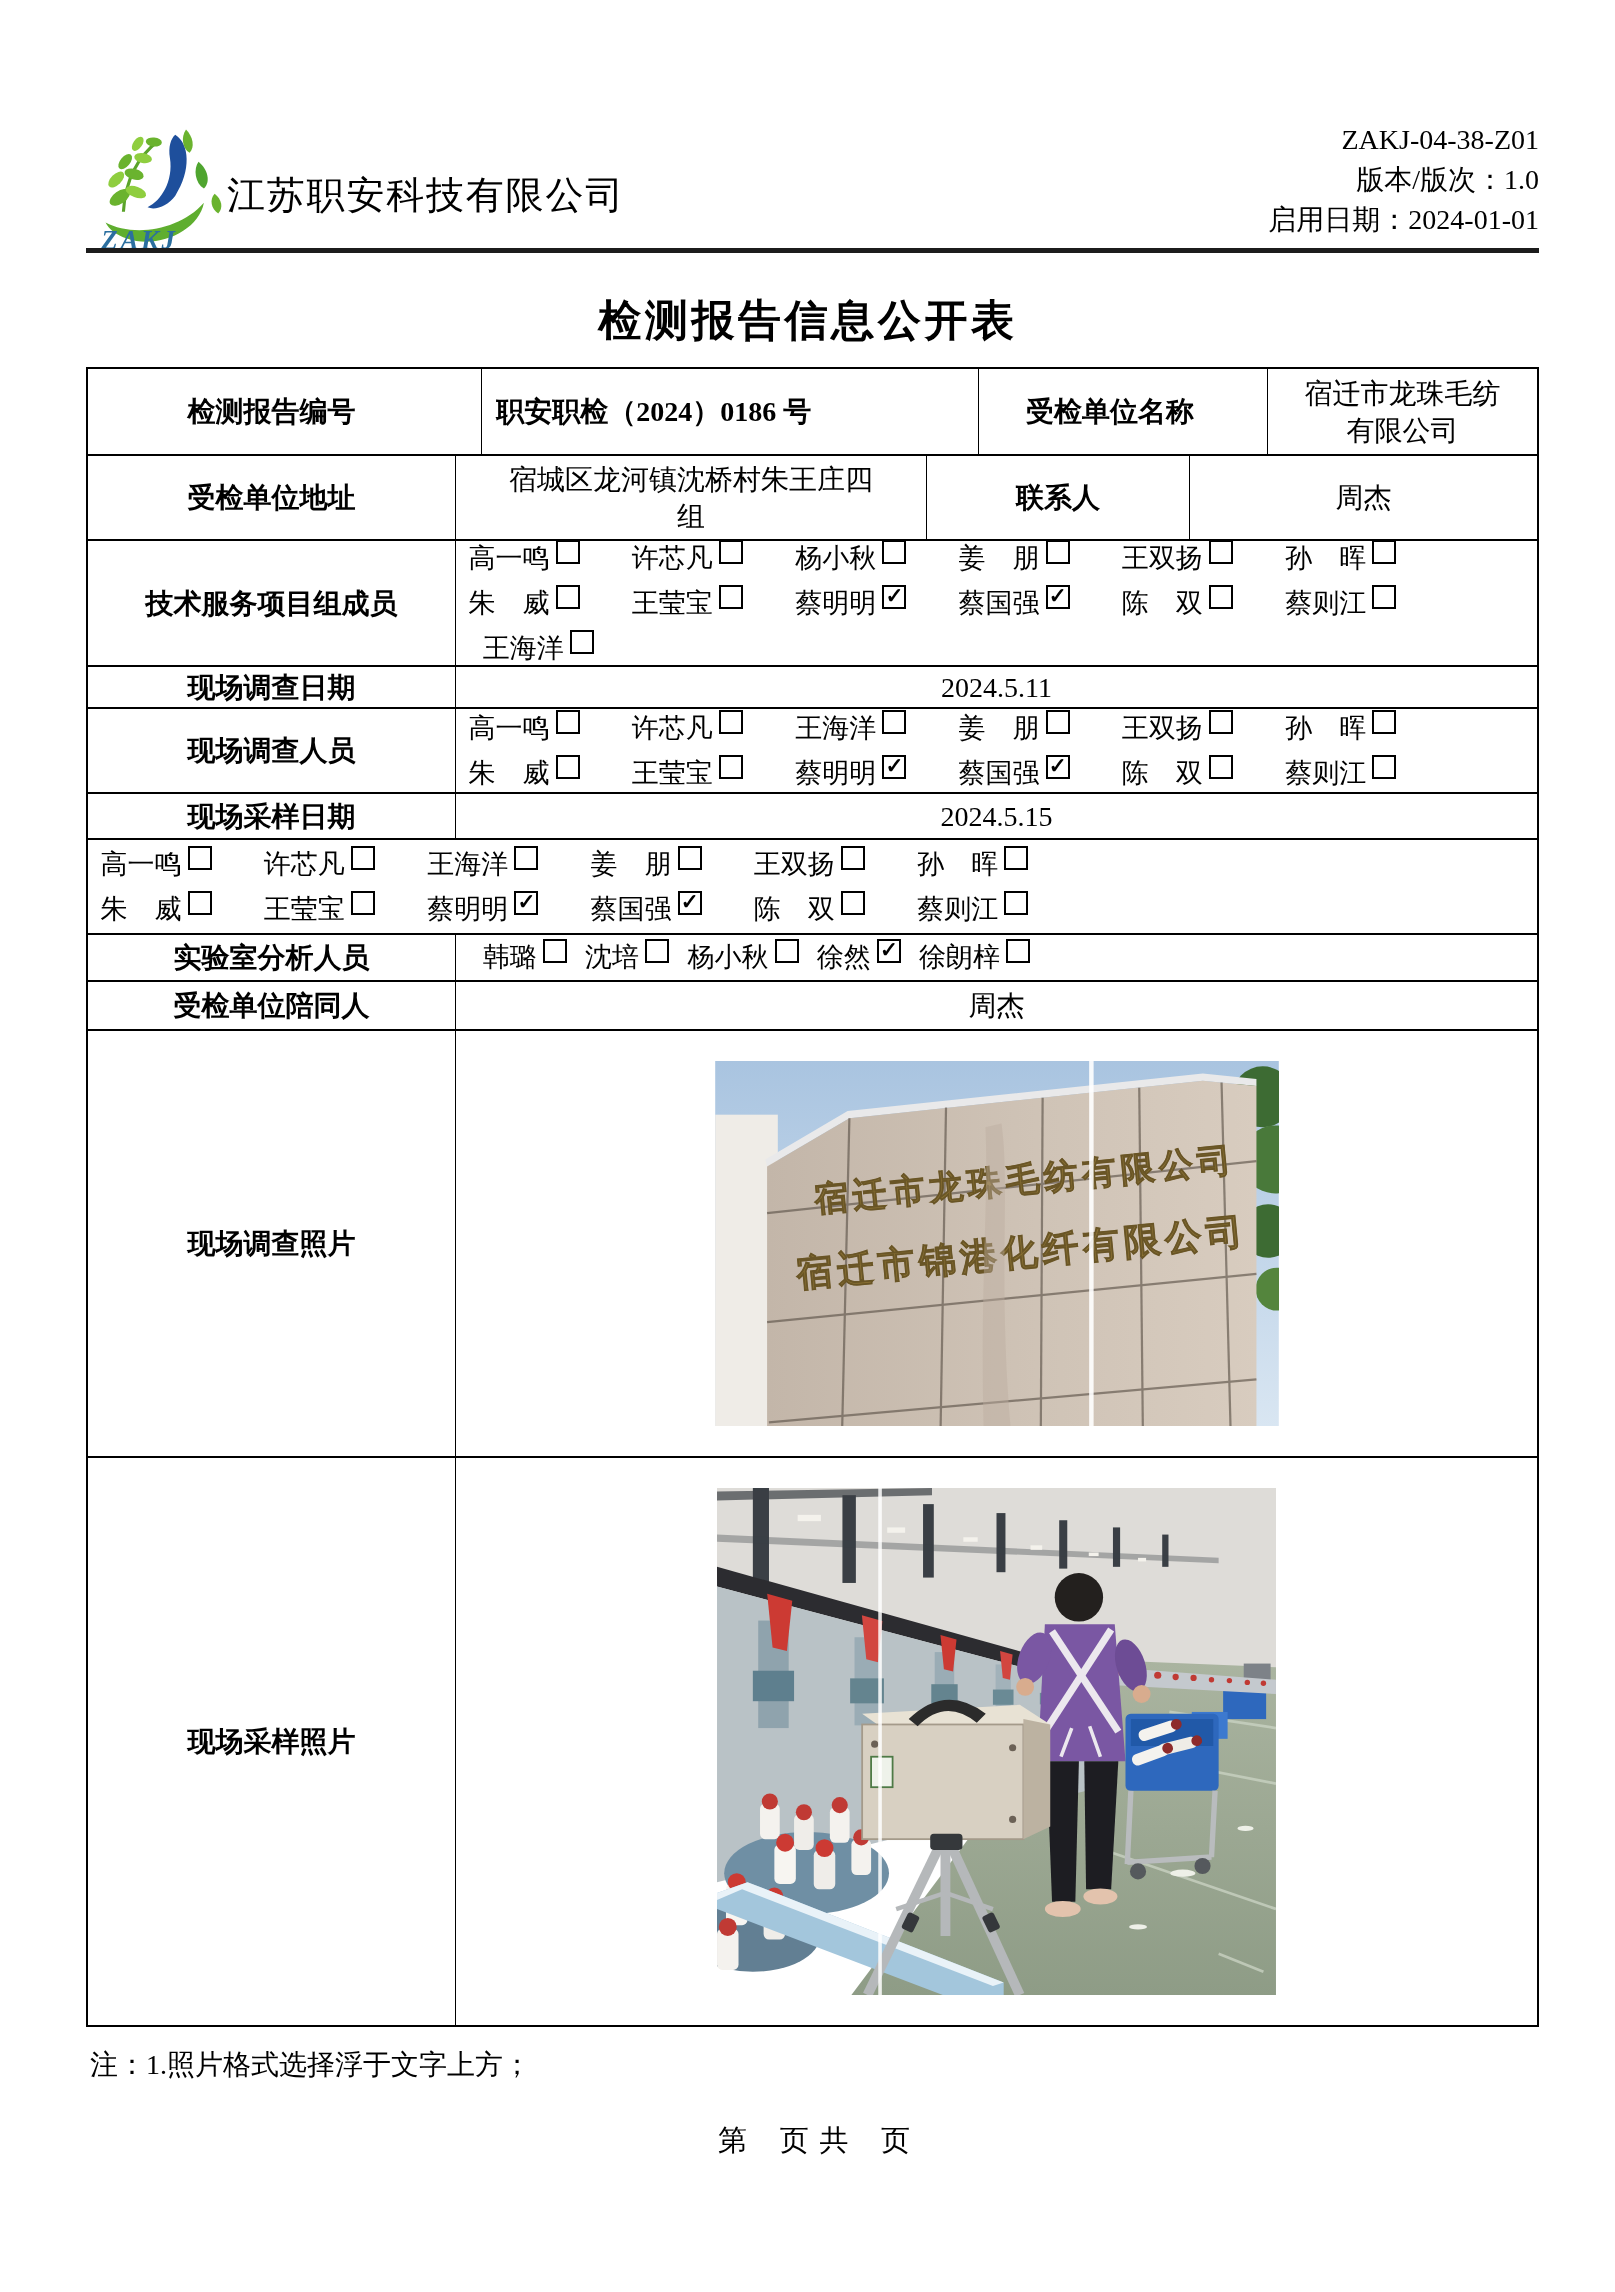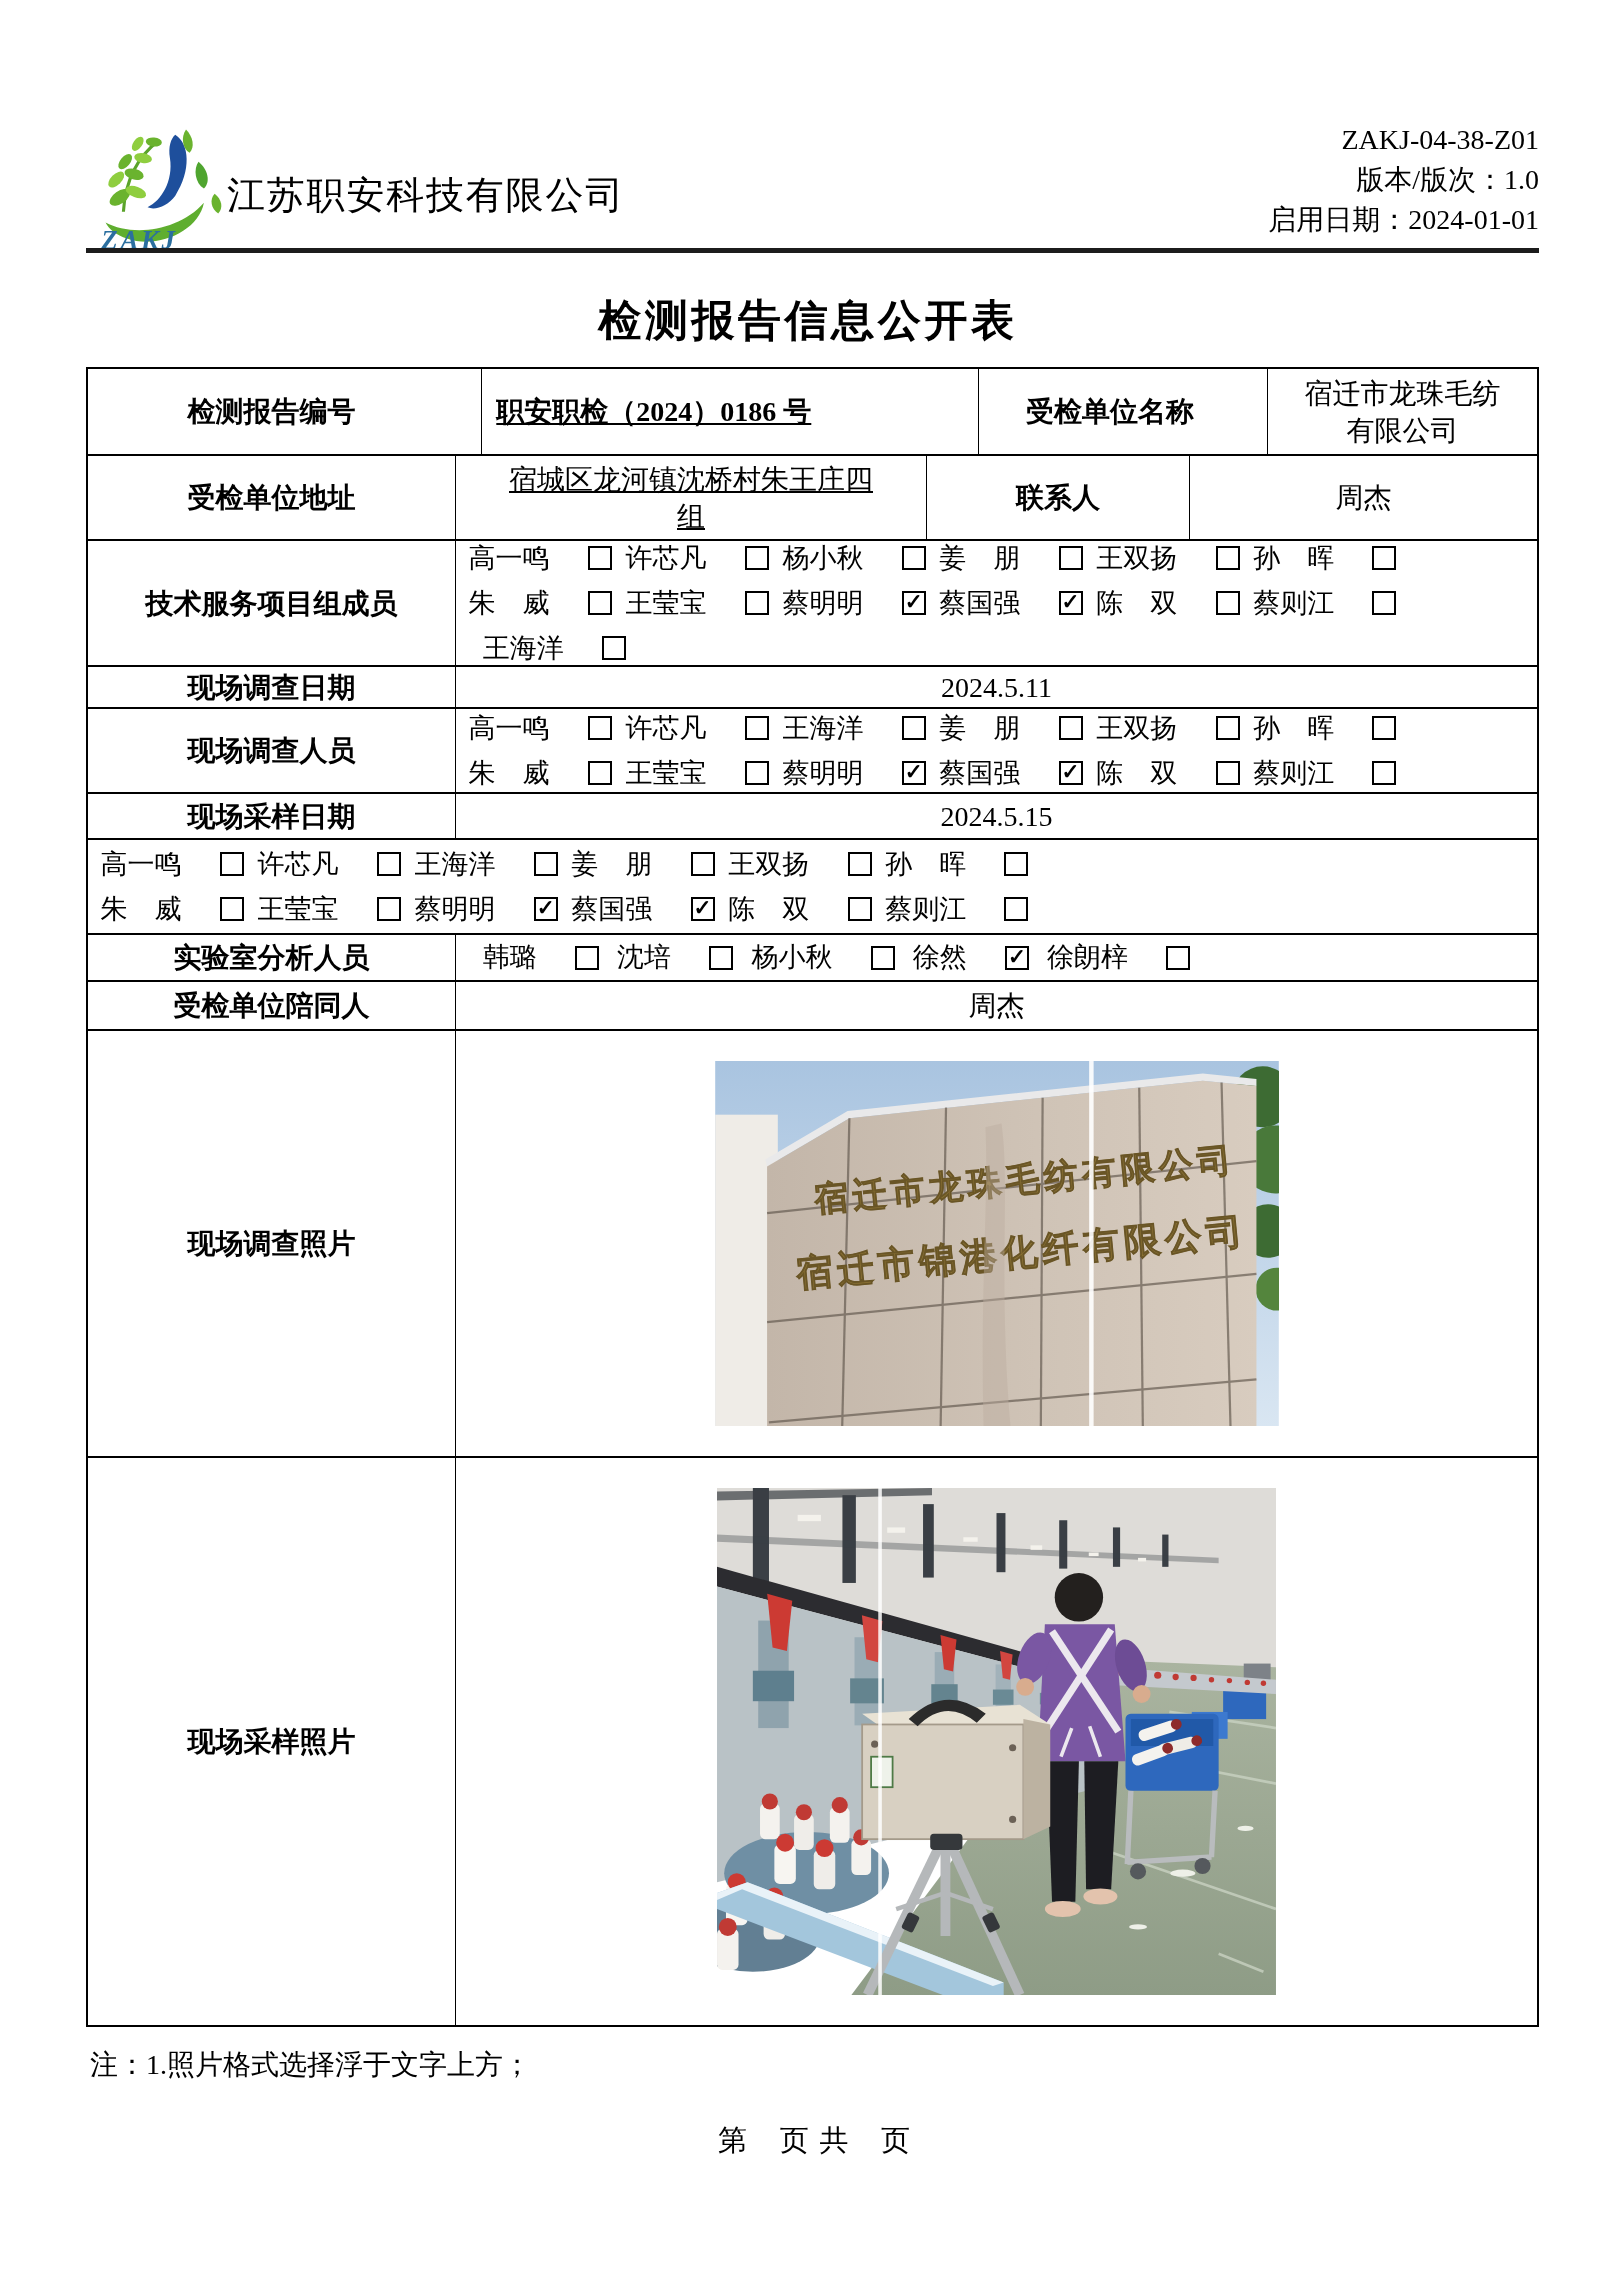--- a/index.html
+++ b/index.html
@@ -18,41 +18,41 @@
 
   
   .table{position:absolute;left:86px;top:367px;width:1453px;border:2.7px solid #000;
          box-sizing:border-box;font-size:28px;}
   .trow{display:flex;}
   .trow + .trow{border-top:2.7px solid #000;}
   .cell{box-sizing:border-box;display:flex;align-items:center;justify-content:center;
         text-align:center;line-height:37px;}
   .cell + .cell{border-left:1.8px solid #000;}
   .c1{width:367px;flex:0 0 367px;}
-  .c2{width:471px;flex:0 0 471px;text-decoration:underline;}
+  .c2{width:471px;flex:0 0 471px;}
   .c3{width:263px;flex:0 0 263px;}
   .c4{flex:1;}
   .cm{flex:1;}
   .label{font-weight:bold;}
   .left{justify-content:flex-start;text-align:left;padding-left:14.3px;}
   .bold{font-weight:bold;}
   .wrap-name{padding:0 23px;}
   .wrap-addr{padding:0 48px;}
 
   .h1{height:85px;gap:26px;} .h2{height:83px;} .h3{height:124px;} .h4{height:40px;}
   .h5{height:83px;} .h6{height:44px;} .h7{height:93px;} .h8{height:45px;}
   .h9{height:47px;} .h10{height:425px;} .h11{height:567px;}
 
   
   .staff-cell{flex-direction:column;align-items:flex-start;justify-content:center;
               padding-left:12.5px;row-gap:8px;}
   .nameline{display:flex;align-items:center;}
   .nameline.justify{width:928px;justify-content:space-between;}
   .nameline.left .member{margin-right:18px;}
-  .member{display:inline-flex;align-items:center;white-space:nowrap;font-size:27px;gap:32px;}
+  .member{display:inline-flex;white-space:nowrap;font-size:27px;}
   .cb{display:inline-flex;align-items:center;justify-content:center;box-sizing:border-box;
       width:24px;height:24px;border:2.7px solid #000;margin-left:6.3px;
       font-size:21.5px;font-weight:bold;line-height:1;}
   .lab-cell{justify-content:flex-start;padding-left:12.5px;}
 
   .photo-cell{align-items:center;justify-content:center;}
   .photo-frame{display:block;}
 
   
   .note{position:absolute;left:90px;top:2046px;font-size:28px;}

